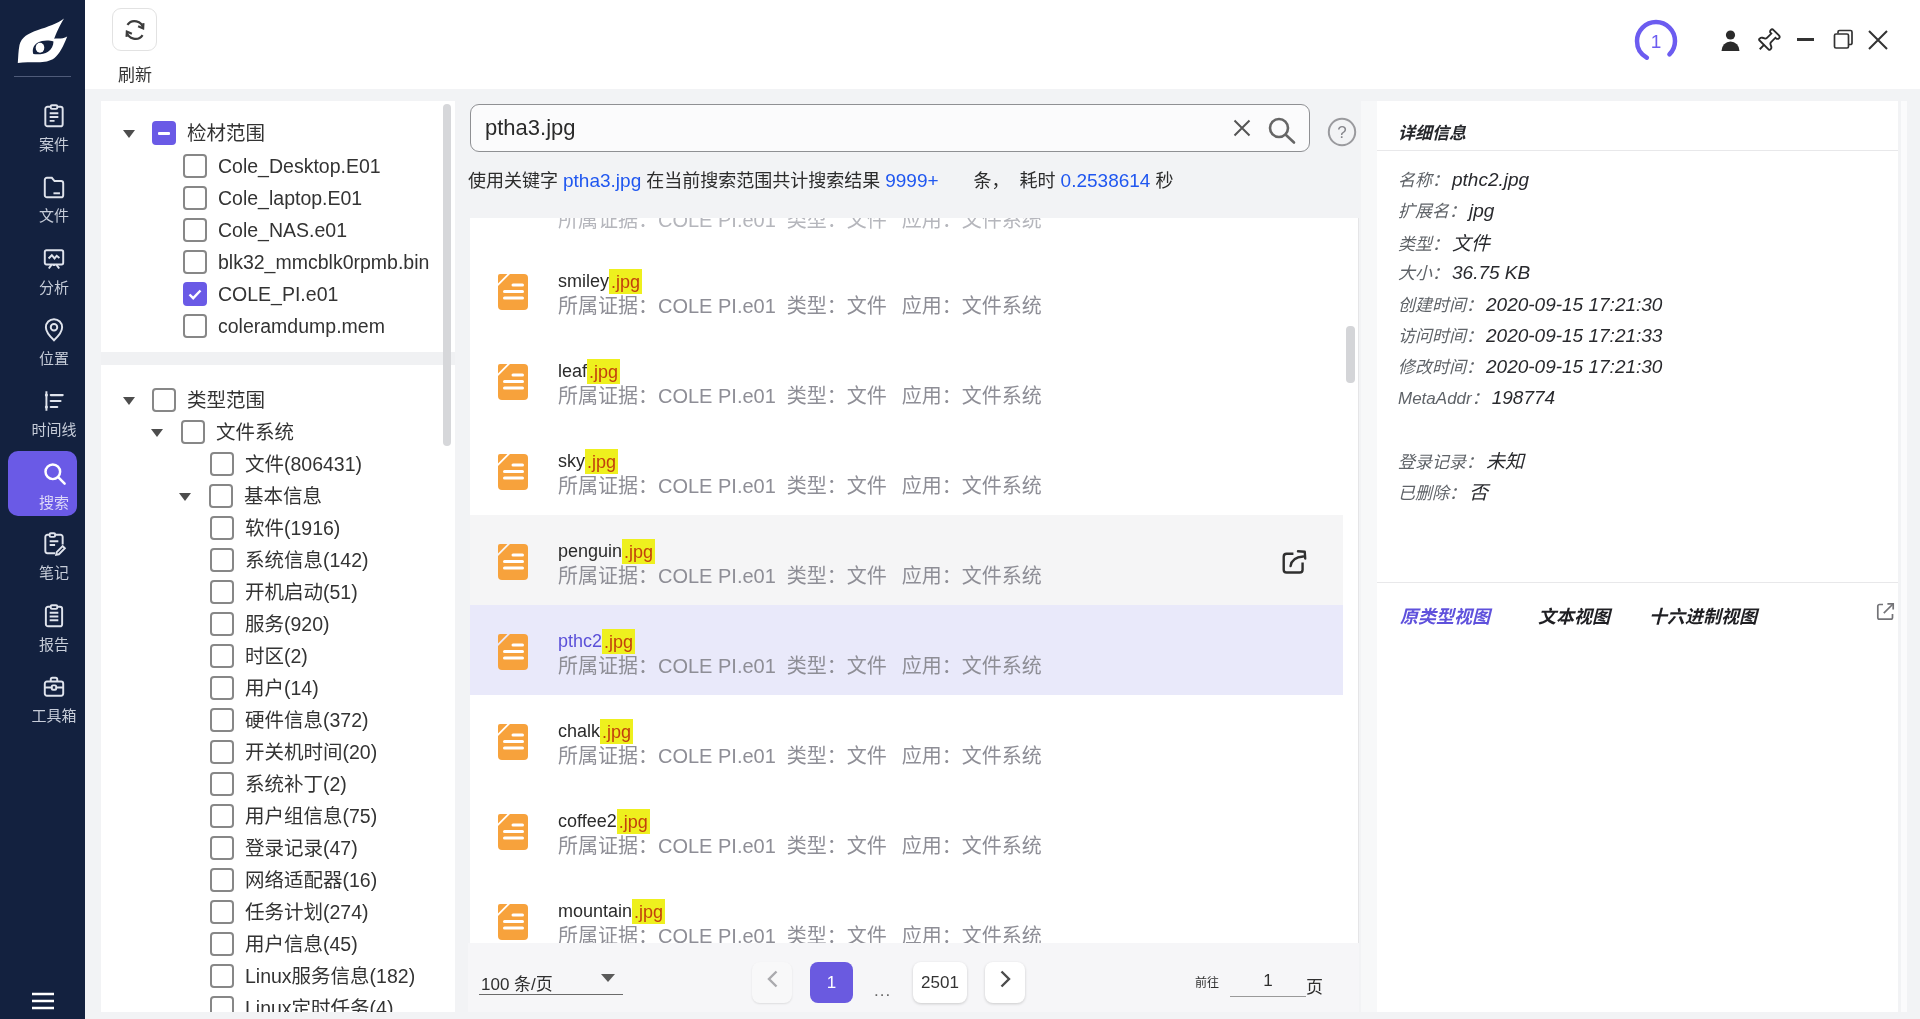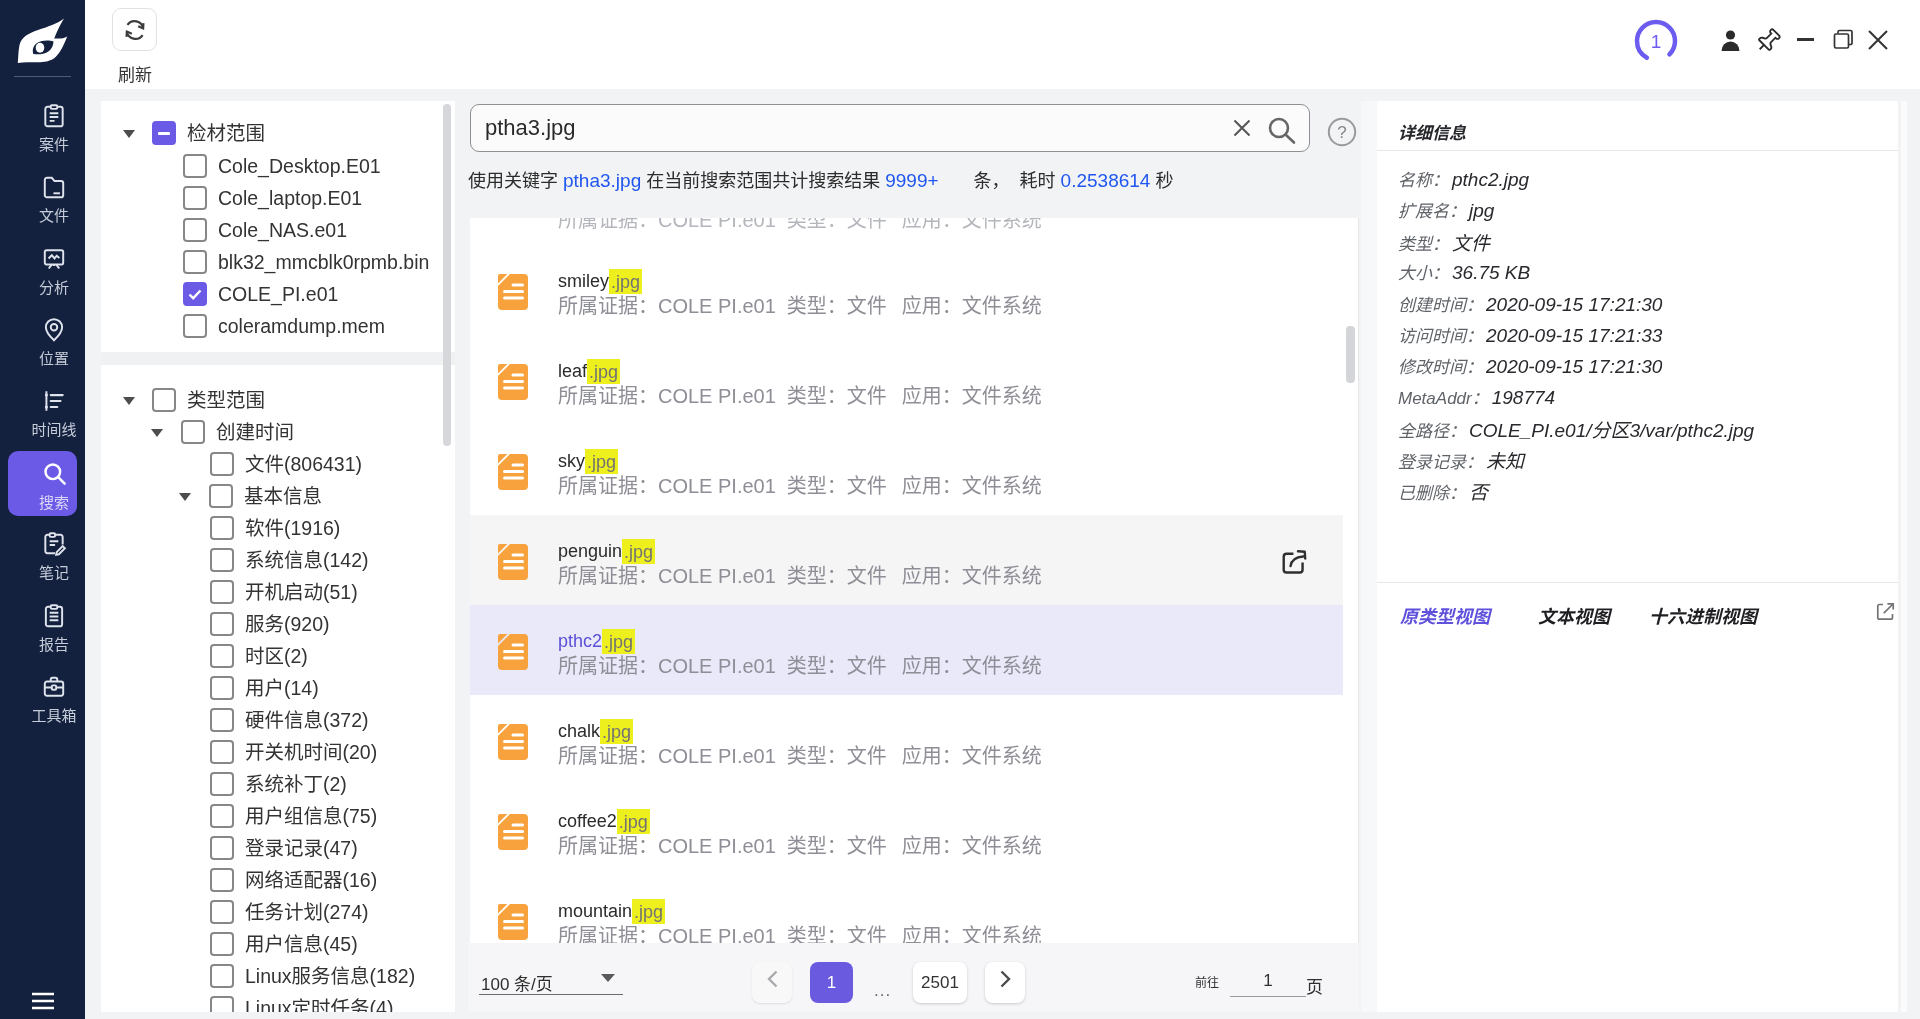--- a/index.html
+++ b/index.html
@@ -28,21 +28,21 @@
   #searchtext { position:absolute; left:14px; top:0; height:45px; line-height:45px; font-size:22px; color:#2a2a2a; }
   #helpicon { left:1327px; top:117px; }
   #infoline { left:468px; top:170px; height:22px; line-height:22px; font-size:18px; color:#2c2c2c; white-space:nowrap; }
   #infoline .b { color:#2057f0; font-size:19px; }
   #listpanel { left:470px; top:218px; width:889px; height:725px; background:#fff; border-right:1px solid #e5e5e7; overflow:hidden; }
   .row { position:absolute; left:0; width:873px; height:90px; }
   .row.hov { background:#f5f5f6; }
   .row.sel { background:#e9e9fa; }
   .ricon { position:absolute; left:28px; top:29px; }
   .rtitle { position:absolute; left:88px; top:23px; height:26px; line-height:26px; font-size:18px; color:#2b2b2b; white-space:nowrap; }
-  .rtitle .hl { background:#eef01e; color:#737373; padding:2.5px 2px; }
+  .rtitle .hl { background:#eef01e; color:#c2410c; padding:2.5px 2px; }
   .rtitle.pur { color:#5b50d8; }
   .rsub { position:absolute; left:88px; top:50px; height:22px; line-height:22px; font-size:20px; color:#8e8e96; white-space:nowrap; }
   .mscroll { left:1346px; top:326px; width:9px; height:57px; background:#d4d5d8; border-radius:4px; }
   
   #pagebar { left:468px; top:943px; width:891px; height:69px; background:#f6f6f8; }
   .pbtn { position:absolute; top:19px; width:40px; height:41px; border-radius:8px; background:#fff; box-shadow:0 1px 3px rgba(0,0,0,0.18); text-align:center; line-height:41px; font-size:17px; color:#333; }
   
   #rpanel { left:1377px; top:101px; width:521px; height:911px; background:#fff;font-style:italic; }
   #rscroll { left:1901px; top:101px; width:6px; height:911px; background:#fbfbfc; }
   .dtitle { position:absolute; left:21px; top:119px; font-size:17px; font-weight:bold; color:#26282c; }
@@ -225,21 +225,21 @@
     </div>
   <div id="lsep"></div>
   <div class="trow" style="left:0;top:283px">
       <i class="arrow" style="left:22px"></i>
       <span class="cb" style="left:51px"></span>
       <span style="position:absolute;left:86px">类型范围</span>
     </div>
   <div class="trow" style="left:0;top:315px">
       <i class="arrow" style="left:50px"></i>
       <span class="cb" style="left:80px"></span>
-      <span style="position:absolute;left:115px">创建时间</span>
+      <span style="position:absolute;left:115px">文件系统</span>
     </div>
   <div class="trow" style="left:0;top:347px">
       <span class="cb" style="left:109px"></span>
       <span style="position:absolute;left:144px">文件(806431)</span>
     </div>
   <div class="trow" style="left:0;top:379px">
       <i class="arrow" style="left:78px"></i>
       <span class="cb" style="left:108px"></span>
       <span style="position:absolute;left:143px">基本信息</span>
     </div>
@@ -462,21 +462,20 @@
   <div class="dtitle" style="top:18px">详细信息</div>
   <div class="abs" style="left:0;top:49px;width:521px;height:1px;background:#e8e8ea"></div>
   <div class="drow" style="top:65px"><span class="lab">名称：</span><span class="val">pthc2.jpg</span></div>
   <div class="drow" style="top:96px"><span class="lab">扩展名：</span><span class="val">jpg</span></div>
   <div class="drow" style="top:127px"><span class="lab">类型：</span><span class="val">文件</span></div>
   <div class="drow" style="top:158px"><span class="lab">大小：</span><span class="val">36.75 KB</span></div>
   <div class="drow" style="top:190px"><span class="lab">创建时间：</span><span class="val">2020-09-15 17:21:30</span></div>
   <div class="drow" style="top:221px"><span class="lab">访问时间：</span><span class="val">2020-09-15 17:21:33</span></div>
   <div class="drow" style="top:252px"><span class="lab">修改时间：</span><span class="val">2020-09-15 17:21:30</span></div>
   <div class="drow" style="top:283px"><span class="lab">MetaAddr：</span><span class="val">198774</span></div>
-  <div class="drow" style="top:314px"><span class="lab">全路径：</span><span class="val">COLE_PI.e01/分区3/var/pthc2.jpg</span></div>
   <div class="drow" style="top:345px"><span class="lab">登录记录：</span><span class="val">未知</span></div>
   <div class="drow" style="top:376px"><span class="lab">已删除：</span><span class="val">否</span></div>
   <div class="abs" style="left:0;top:481px;width:521px;height:1px;background:#e8e8ea"></div>
   <div class="tab act" style="left:23px">原类型视图</div>
   <div class="tab" style="left:161px">文本视图</div>
   <div class="tab" style="left:272px">十六进制视图</div>
   <svg class="abs" style="left:498px;top:500px" width="21" height="21" viewBox="0 0 21 21" fill="none" stroke="#737377" stroke-width="1.7">
       <path d="M8 3.5 H4.5 A1.7 1.7 0 0 0 2.8 5.2 V16.5 A1.7 1.7 0 0 0 4.5 18.2 H15.8 A1.7 1.7 0 0 0 17.5 16.5 V13"></path>
       <path d="M8.8 12.2 L18 3"></path>
       <path d="M12.4 2.8 h5.8 v5.8"></path>

